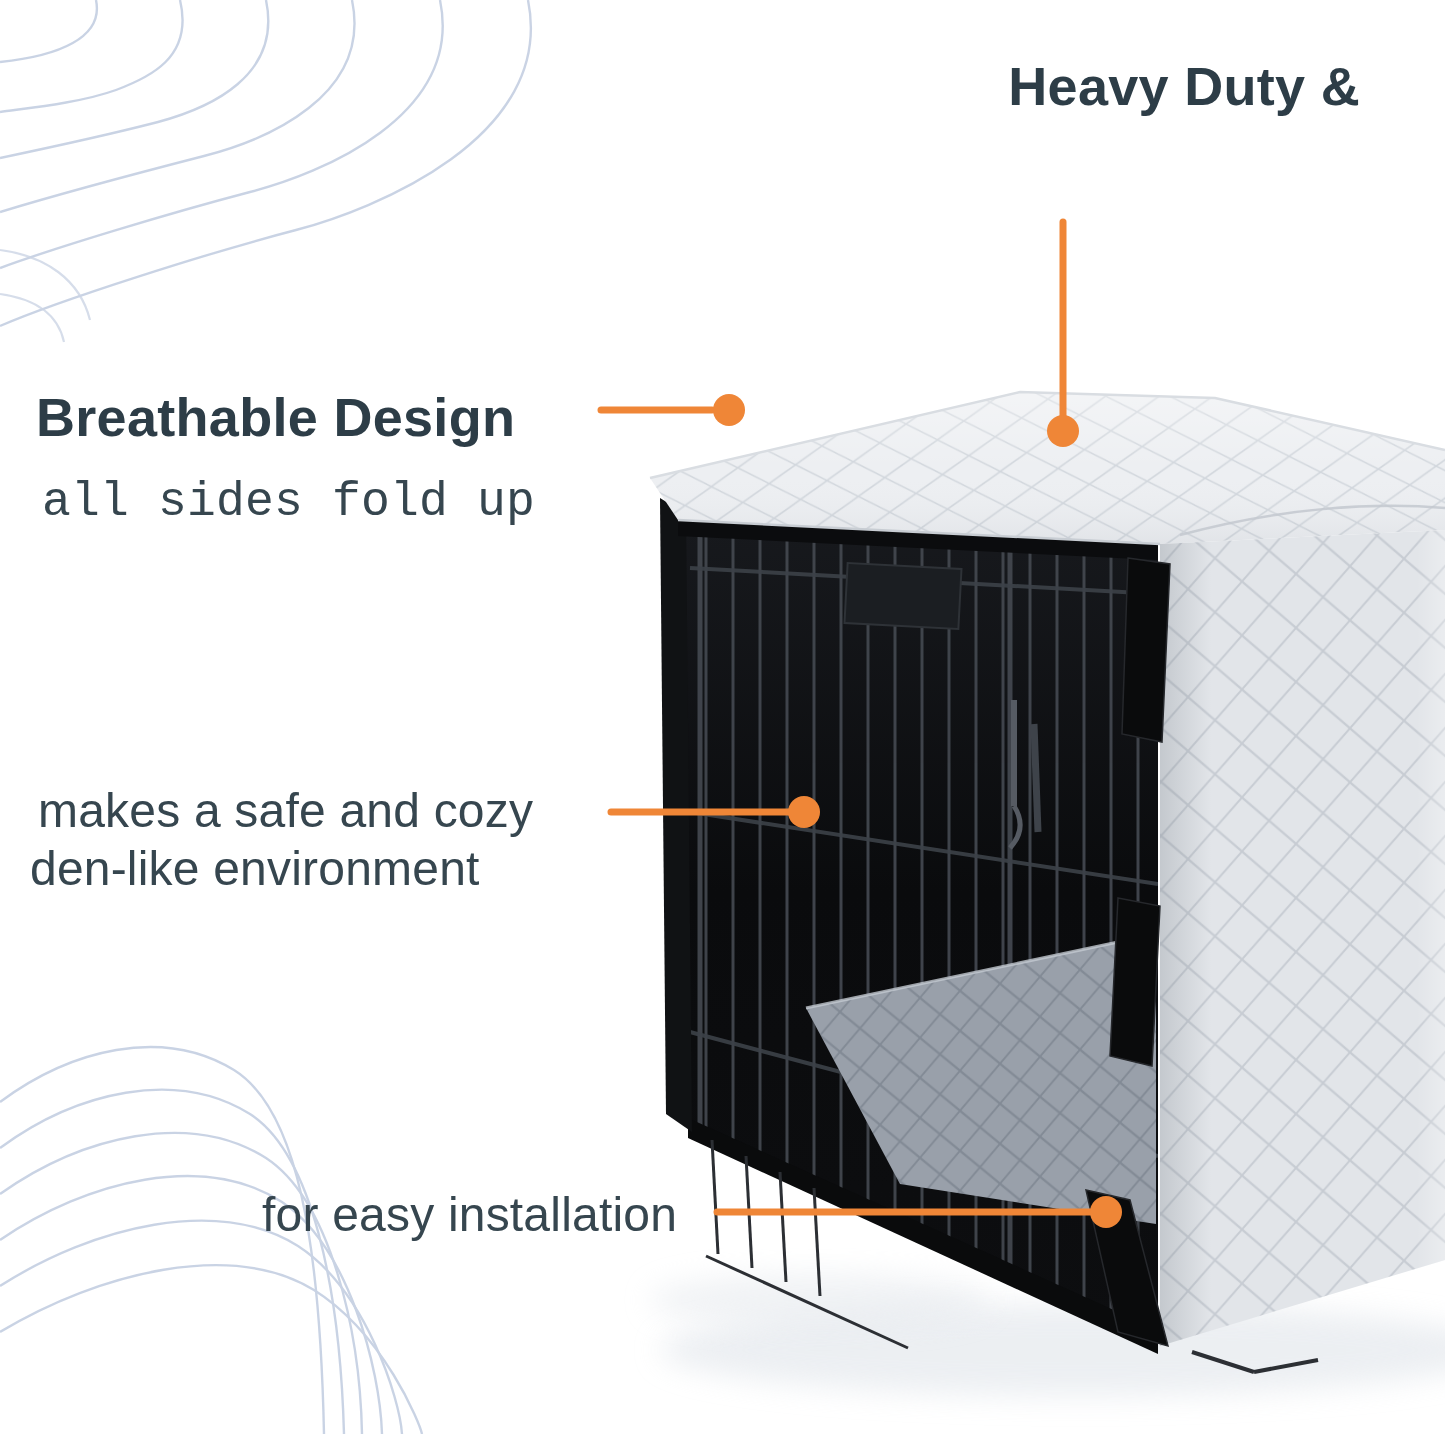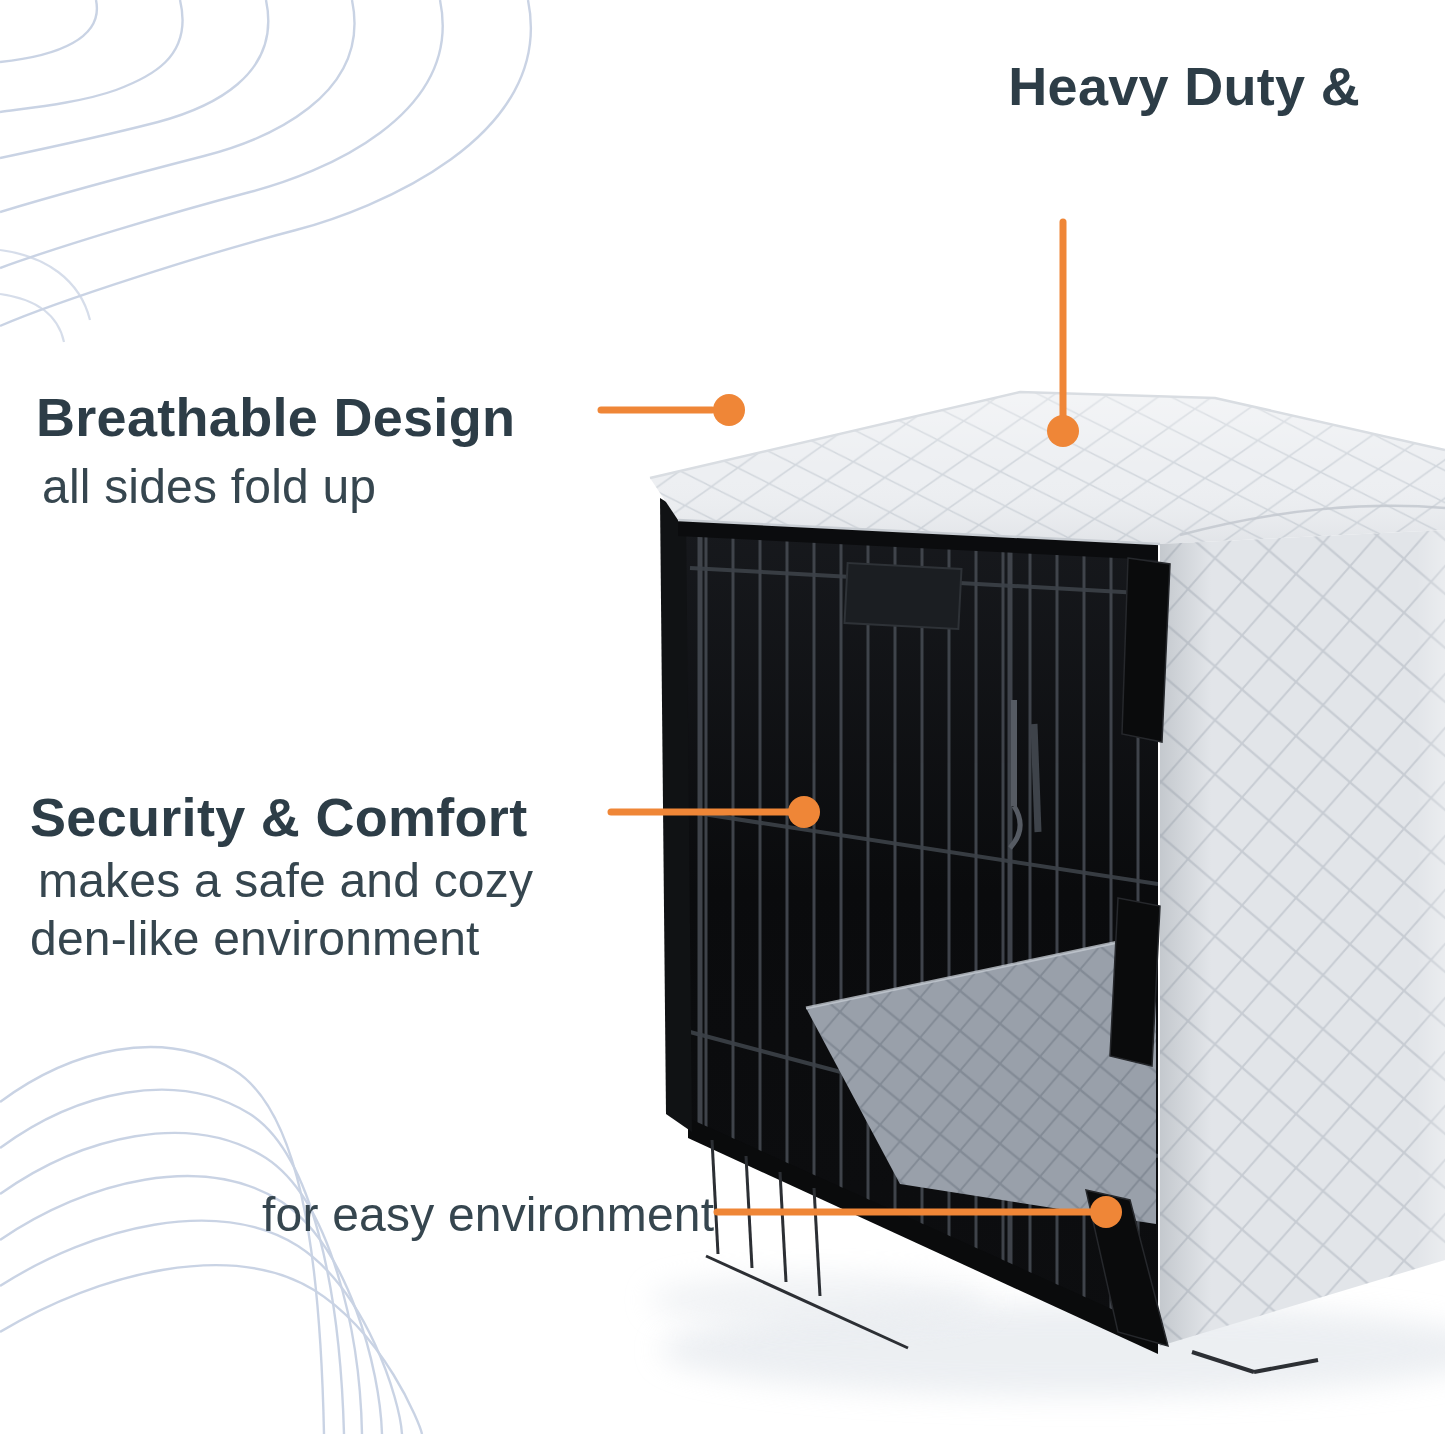--- a/index.html
+++ b/index.html
@@ -194,26 +194,25 @@
       <circle cx="1106" cy="1212" r="16"></circle>
     </g>
   </svg>
 
   <div class="callout center" style="left:768px; top:50px; width:592px;">
     <div class="title tall">Heavy Duty &amp;</div>
   </div>
 
   <div class="callout" style="left:36px; top:382px;">
     <div class="title">Breathable Design</div>
-    <div class="sub" style="margin-left:6px; margin-top:6px;">all sides fold up</div>
+    <div class="sub" style="margin-left:6px; margin-top:22px;font-family:Liberation Mono, monospace;">all sides fold up</div>
   </div>
 
   <div class="callout" style="left:30px; top:782px;">
-    <div class="title">Security &amp; Comfort</div>
     <div class="sub" style="margin-left:8px; margin-top:0;">makes a safe and cozy</div>
     <div class="sub" style="margin-left:0;">den-like environment</div>
   </div>
 
   <div class="callout" style="left:256px; top:1180px;">
-    <div class="sub" style="margin-left:6px; margin-top:6px;">for easy environment</div>
+    <div class="sub" style="margin-left:6px; margin-top:6px;">for easy installation</div>
   </div>
 
 </div>
 
 </body></html>

